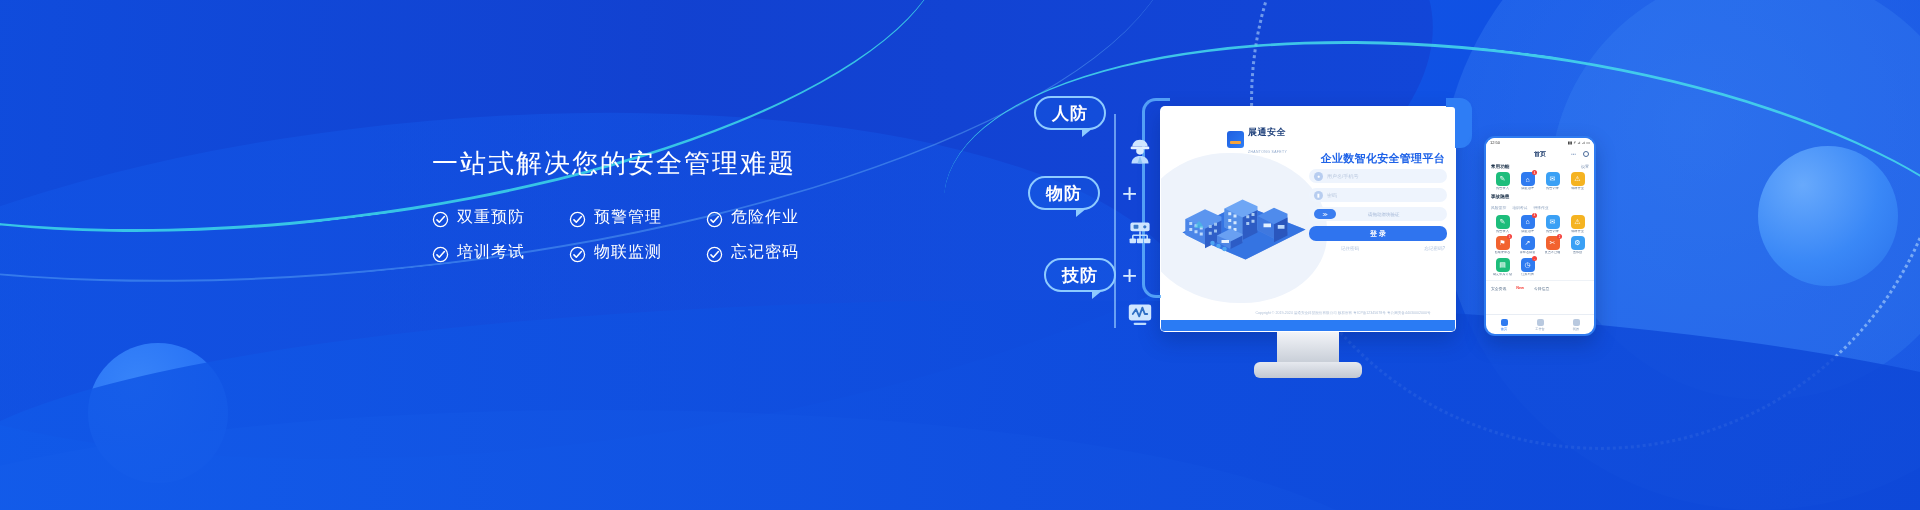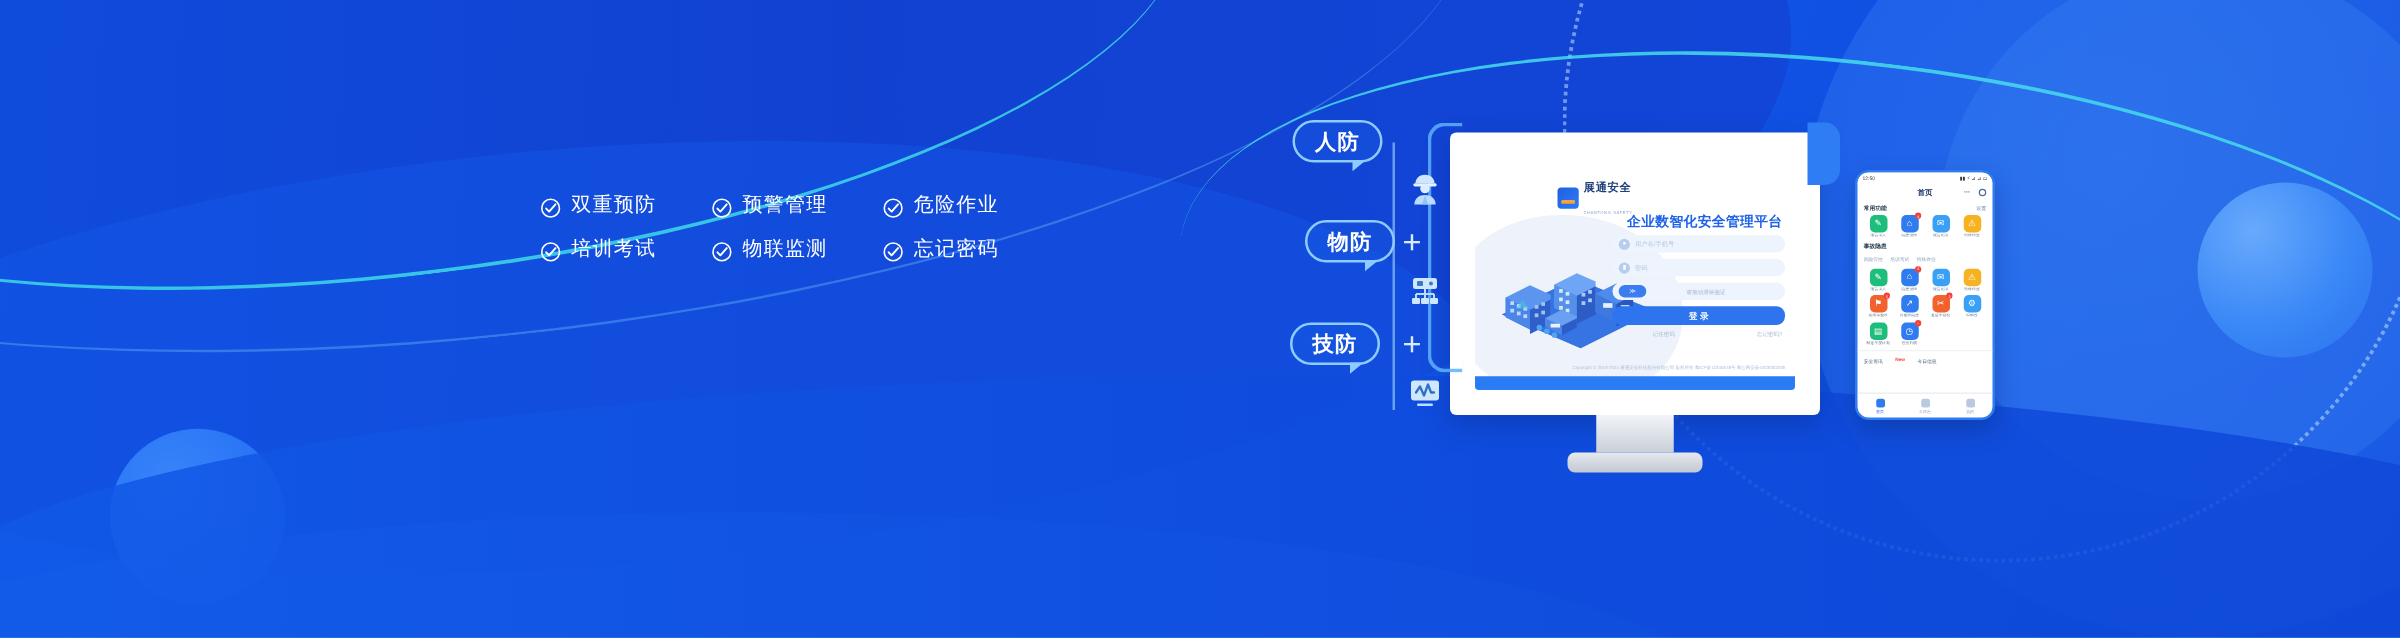--- a/index.html
+++ b/index.html
@@ -103,38 +103,38 @@
     position:absolute; width:72px; height:34px; border-radius:17px;
     border:2px solid #8ecbff; background:rgba(23,95,230,.35);
     color:#ffffff; font-size:17px; font-weight:bold; letter-spacing:1px;
     display:flex; align-items:center; justify-content:center;
   }
   .pill::after{
     content:""; position:absolute; bottom:-9px; left:46px;
     border-left:11px solid #8ecbff; border-bottom:9px solid transparent;
   }
   .p1 { top:0; left:6px; }
-  .p2 { top:80px; left:16px; }
-  .p3 { top:162px; left:4px; }
+  .p2 { top:80px; left:0; }
+  .p3 { top:162px; left:16px; }
   .connector { position:absolute; left:86px; top:18px; width:2px; height:214px;
     background:rgba(150,205,255,.65); }
   .plus { position:absolute; color:#d9ecff; font-size:26px; font-weight:300; line-height:1; }
   .pl1 { left:94px; top:84px; }
   .pl2 { left:94px; top:166px; }
   .ticon {
     position:absolute; left:92px; width:40px; height:40px;
     display:flex; align-items:center; justify-content:center;
   }
   .ti1 { top:34px; } .ti2 { top:116px; } .ti3 { top:198px; }
 
   
   .monitor { position:absolute; left:1160px; top:106px; z-index:7; }
   .mbezel {
     width:296px; height:226px; background:#ffffff; border-radius:5px;
-    box-shadow:0 8px 22px rgba(4,30,90,.28); padding:20px;
+    box-shadow:0 8px 22px rgba(4,30,90,.28); padding:1px;
   }
   .mscreen {
     width:100%; height:100%; background:#ffffff; border-radius:3px;
     position:relative; overflow:hidden;
   }
   .mblue-bar { position:absolute; left:0; right:0; bottom:0; height:11px; background:#2a7bf4; }
   .mlogo { position:absolute; left:66px; top:14px; display:flex; align-items:center; gap:4px; }
   .mlogo-mark { width:17px; height:17px; border-radius:3px;
     background:linear-gradient(135deg,#1f5fe0,#2e7df5); position:relative; }
   .mlogo-mark::after { content:""; position:absolute; left:3px; top:10px; width:11px; height:3px;
@@ -238,20 +238,21 @@
     <div class="ring-big"></div>
     <div class="ring-inner"></div>
     <div class="dotted-ring"></div>
     <div class="sphere"></div>
     <div class="bottom-wave2"></div>
     <div class="bottom-wave"></div>
     <div class="bottom-cyan"></div>
   </div>
 
   <div class="copy">
+    <div class="subhead">一站式解决您的安全管理难题</div>
 
     <div class="features">
       <div class="frow">
         <div class="fitem">
           <span class="check">
             <svg viewBox="0 0 24 24" width="17" height="17">
                 <circle cx="12" cy="12" r="10" fill="none" stroke="#ffffff" stroke-width="1.8"></circle>
                 <path d="M7 12.5l3.3 3.4L17.5 7.8" fill="none" stroke="#ffffff" stroke-width="2.2" stroke-linecap="round" stroke-linejoin="round"></path>
               </svg>
           </span>

